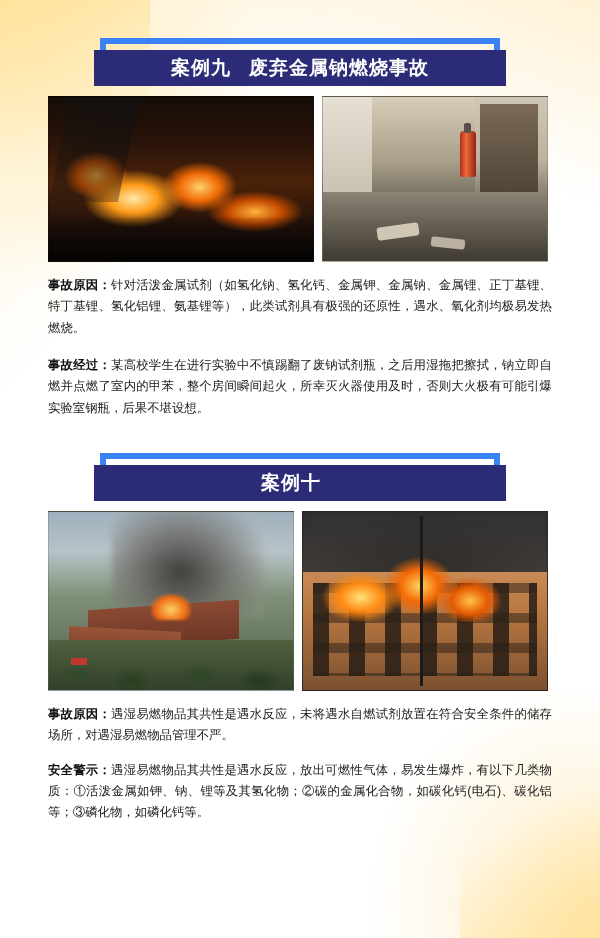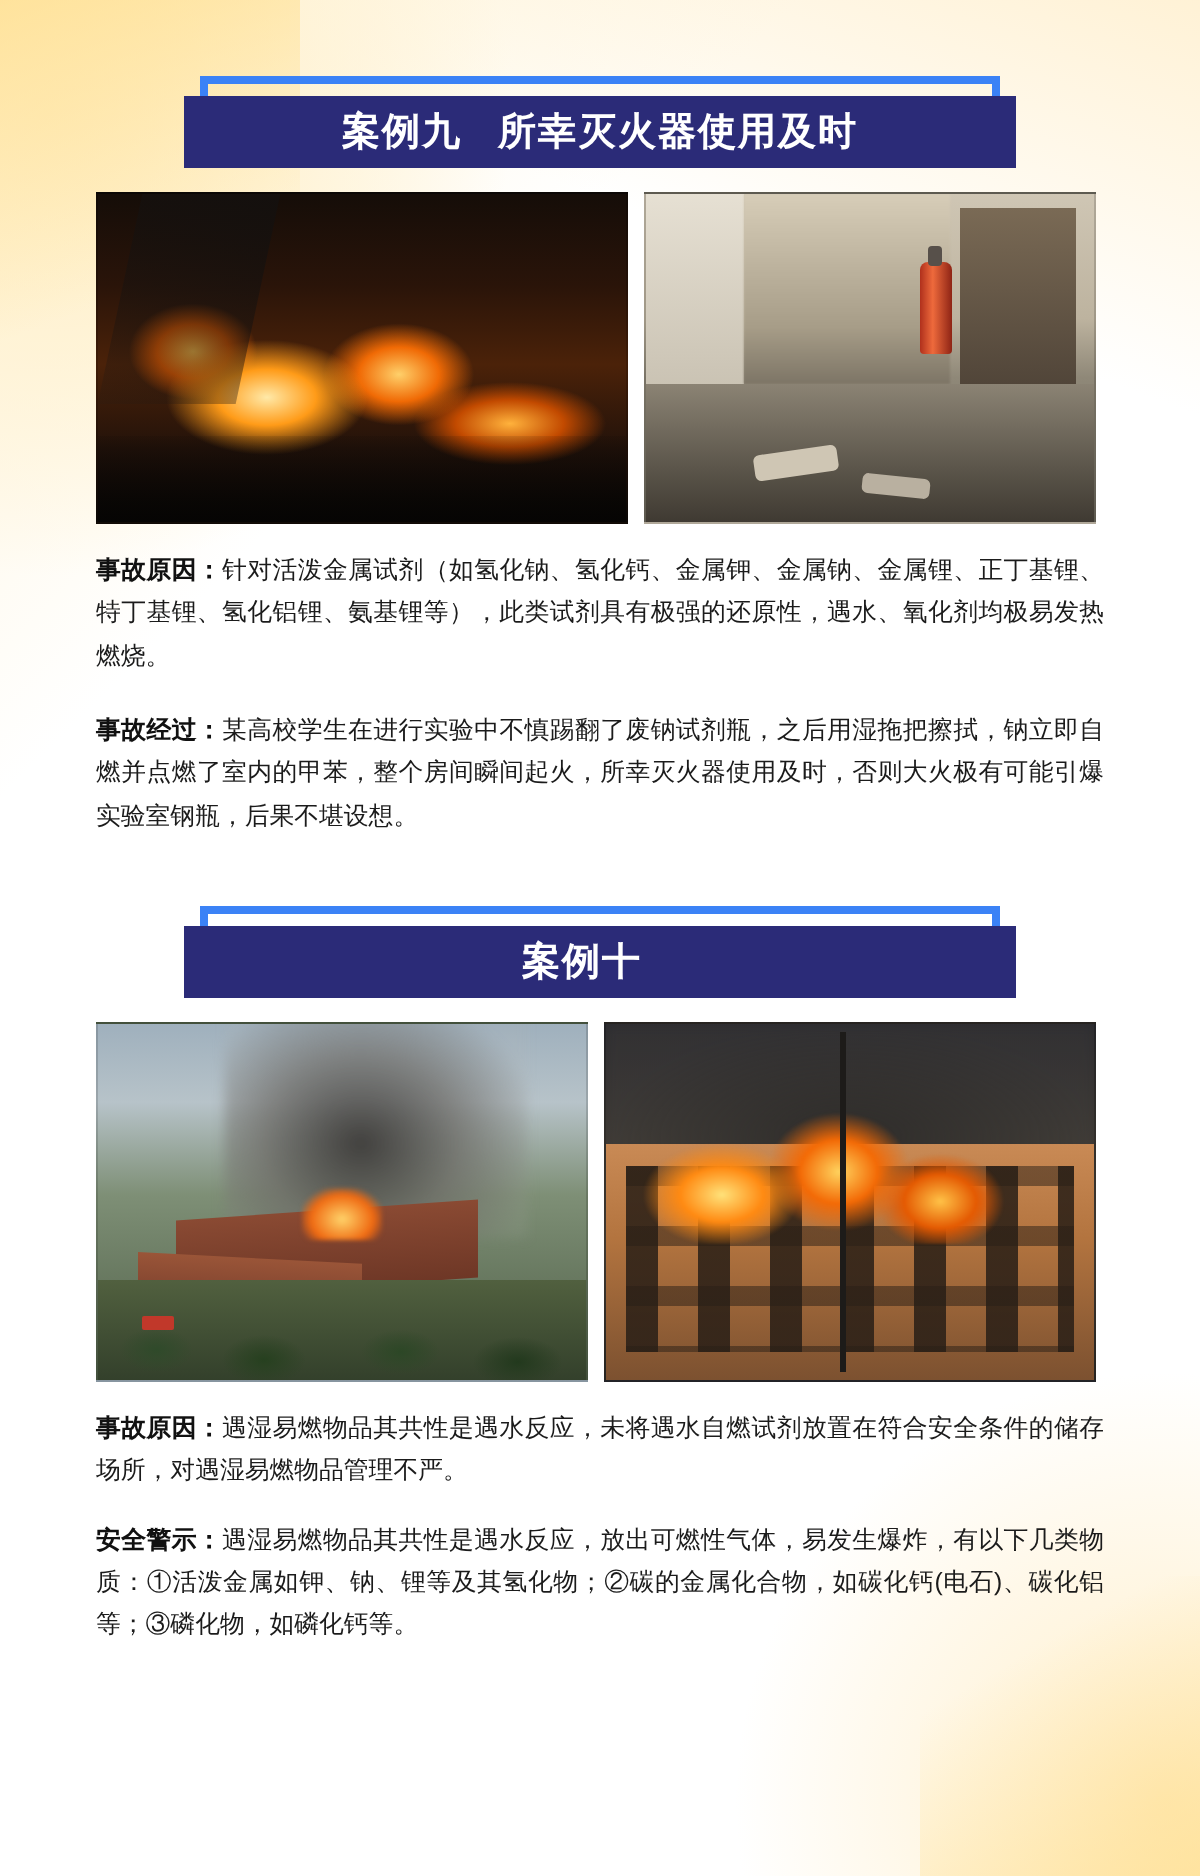--- a/index.html
+++ b/index.html
@@ -48,21 +48,21 @@
     padding: 0 48px;
     box-sizing: border-box;
     width: 600px;
   }
 
   
   .banner {
     position: relative;
     margin: 0 auto;
     width: 400px;
-    border: 4px solid #3b82f6;
+    border: 6px solid #3b82f6;
     box-sizing: border-box;
     height: 32px;
   }
   .banner-inner {
     position: absolute;
     left: -12px;
     top: 6px;
     right: -12px;
     height: 36px;
     background: #2b2b78;
@@ -280,21 +280,21 @@
 <div class="corner-ray"></div>
 <div class="corner-ray2"></div>
 
 <div class="content">
 
   <div class="section-1">
 
     <div class="banner">
       <div class="banner-inner">
         <span class="case-no">案例九</span>
-        <span>所幸灭火器使用及时</span>
+        <span>废弃金属钠燃烧事故</span>
       </div>
     </div>
 
     <div class="photo-row">
       <div class="photo ph-fire-lab"></div>
       <div class="photo ph-corridor">
         <div class="wall-left"></div>
         <div class="wall-stain"></div>
         <div class="door"></div>
         <div class="extinguisher"></div>

